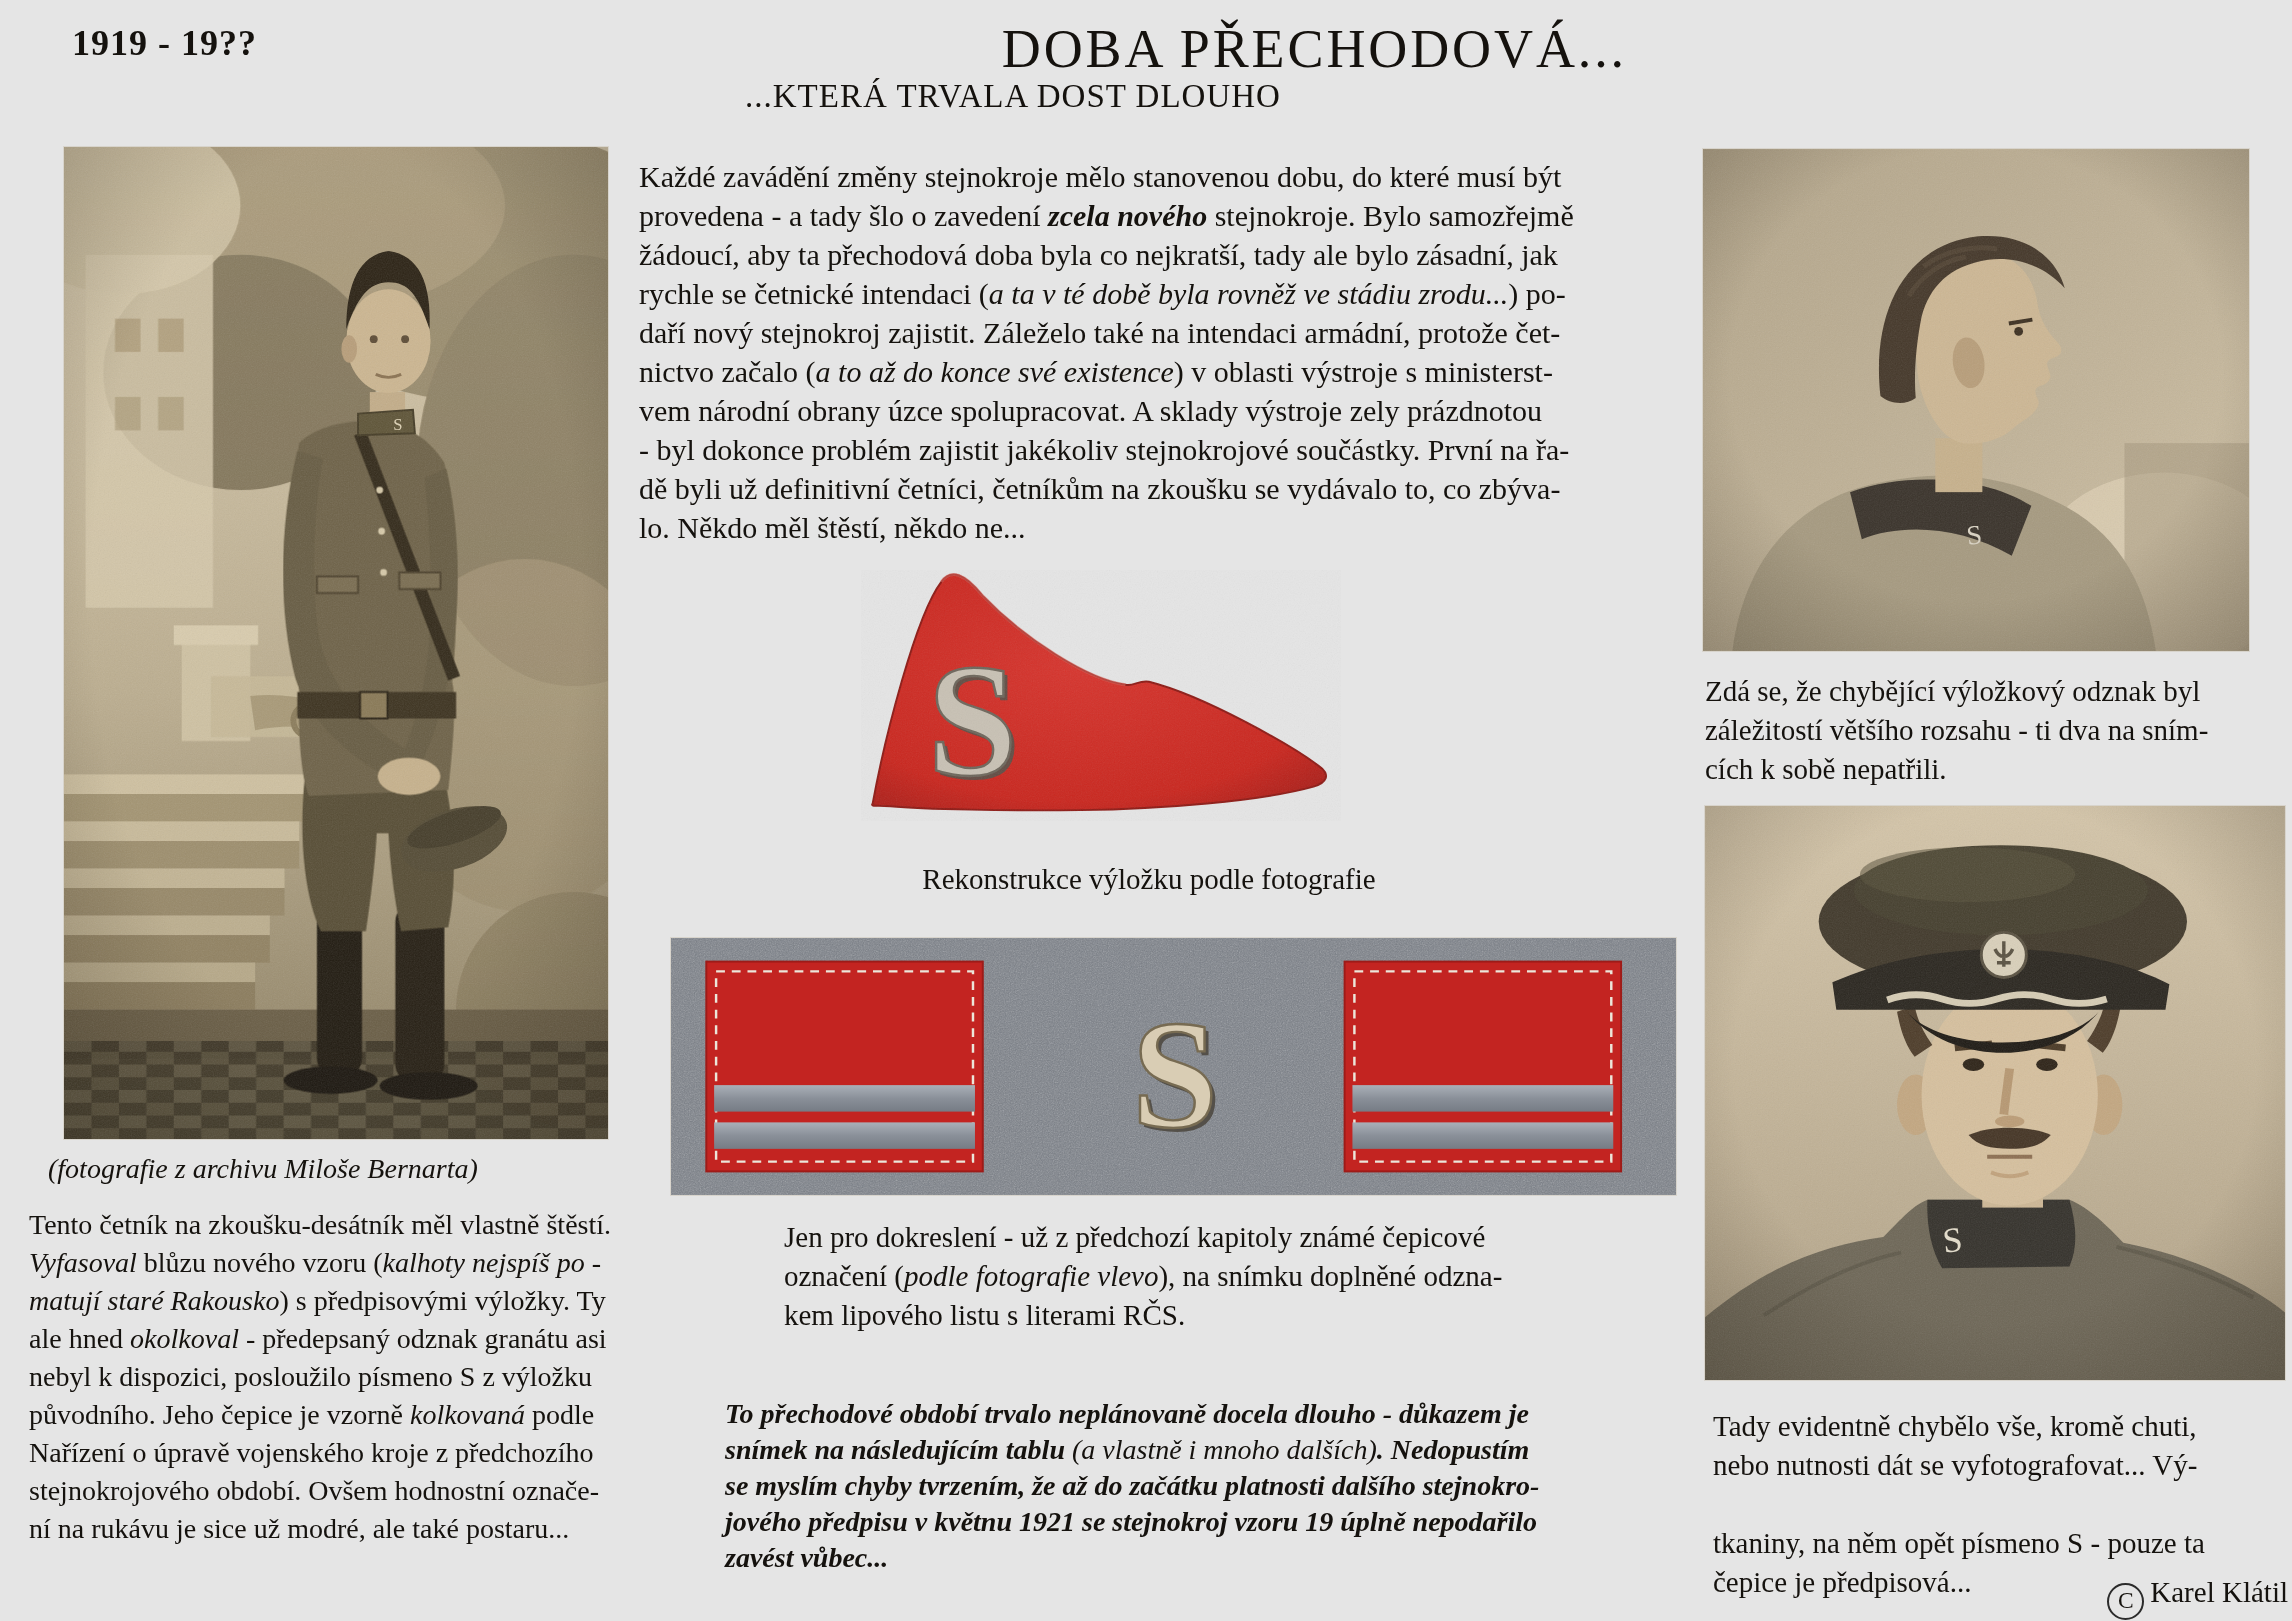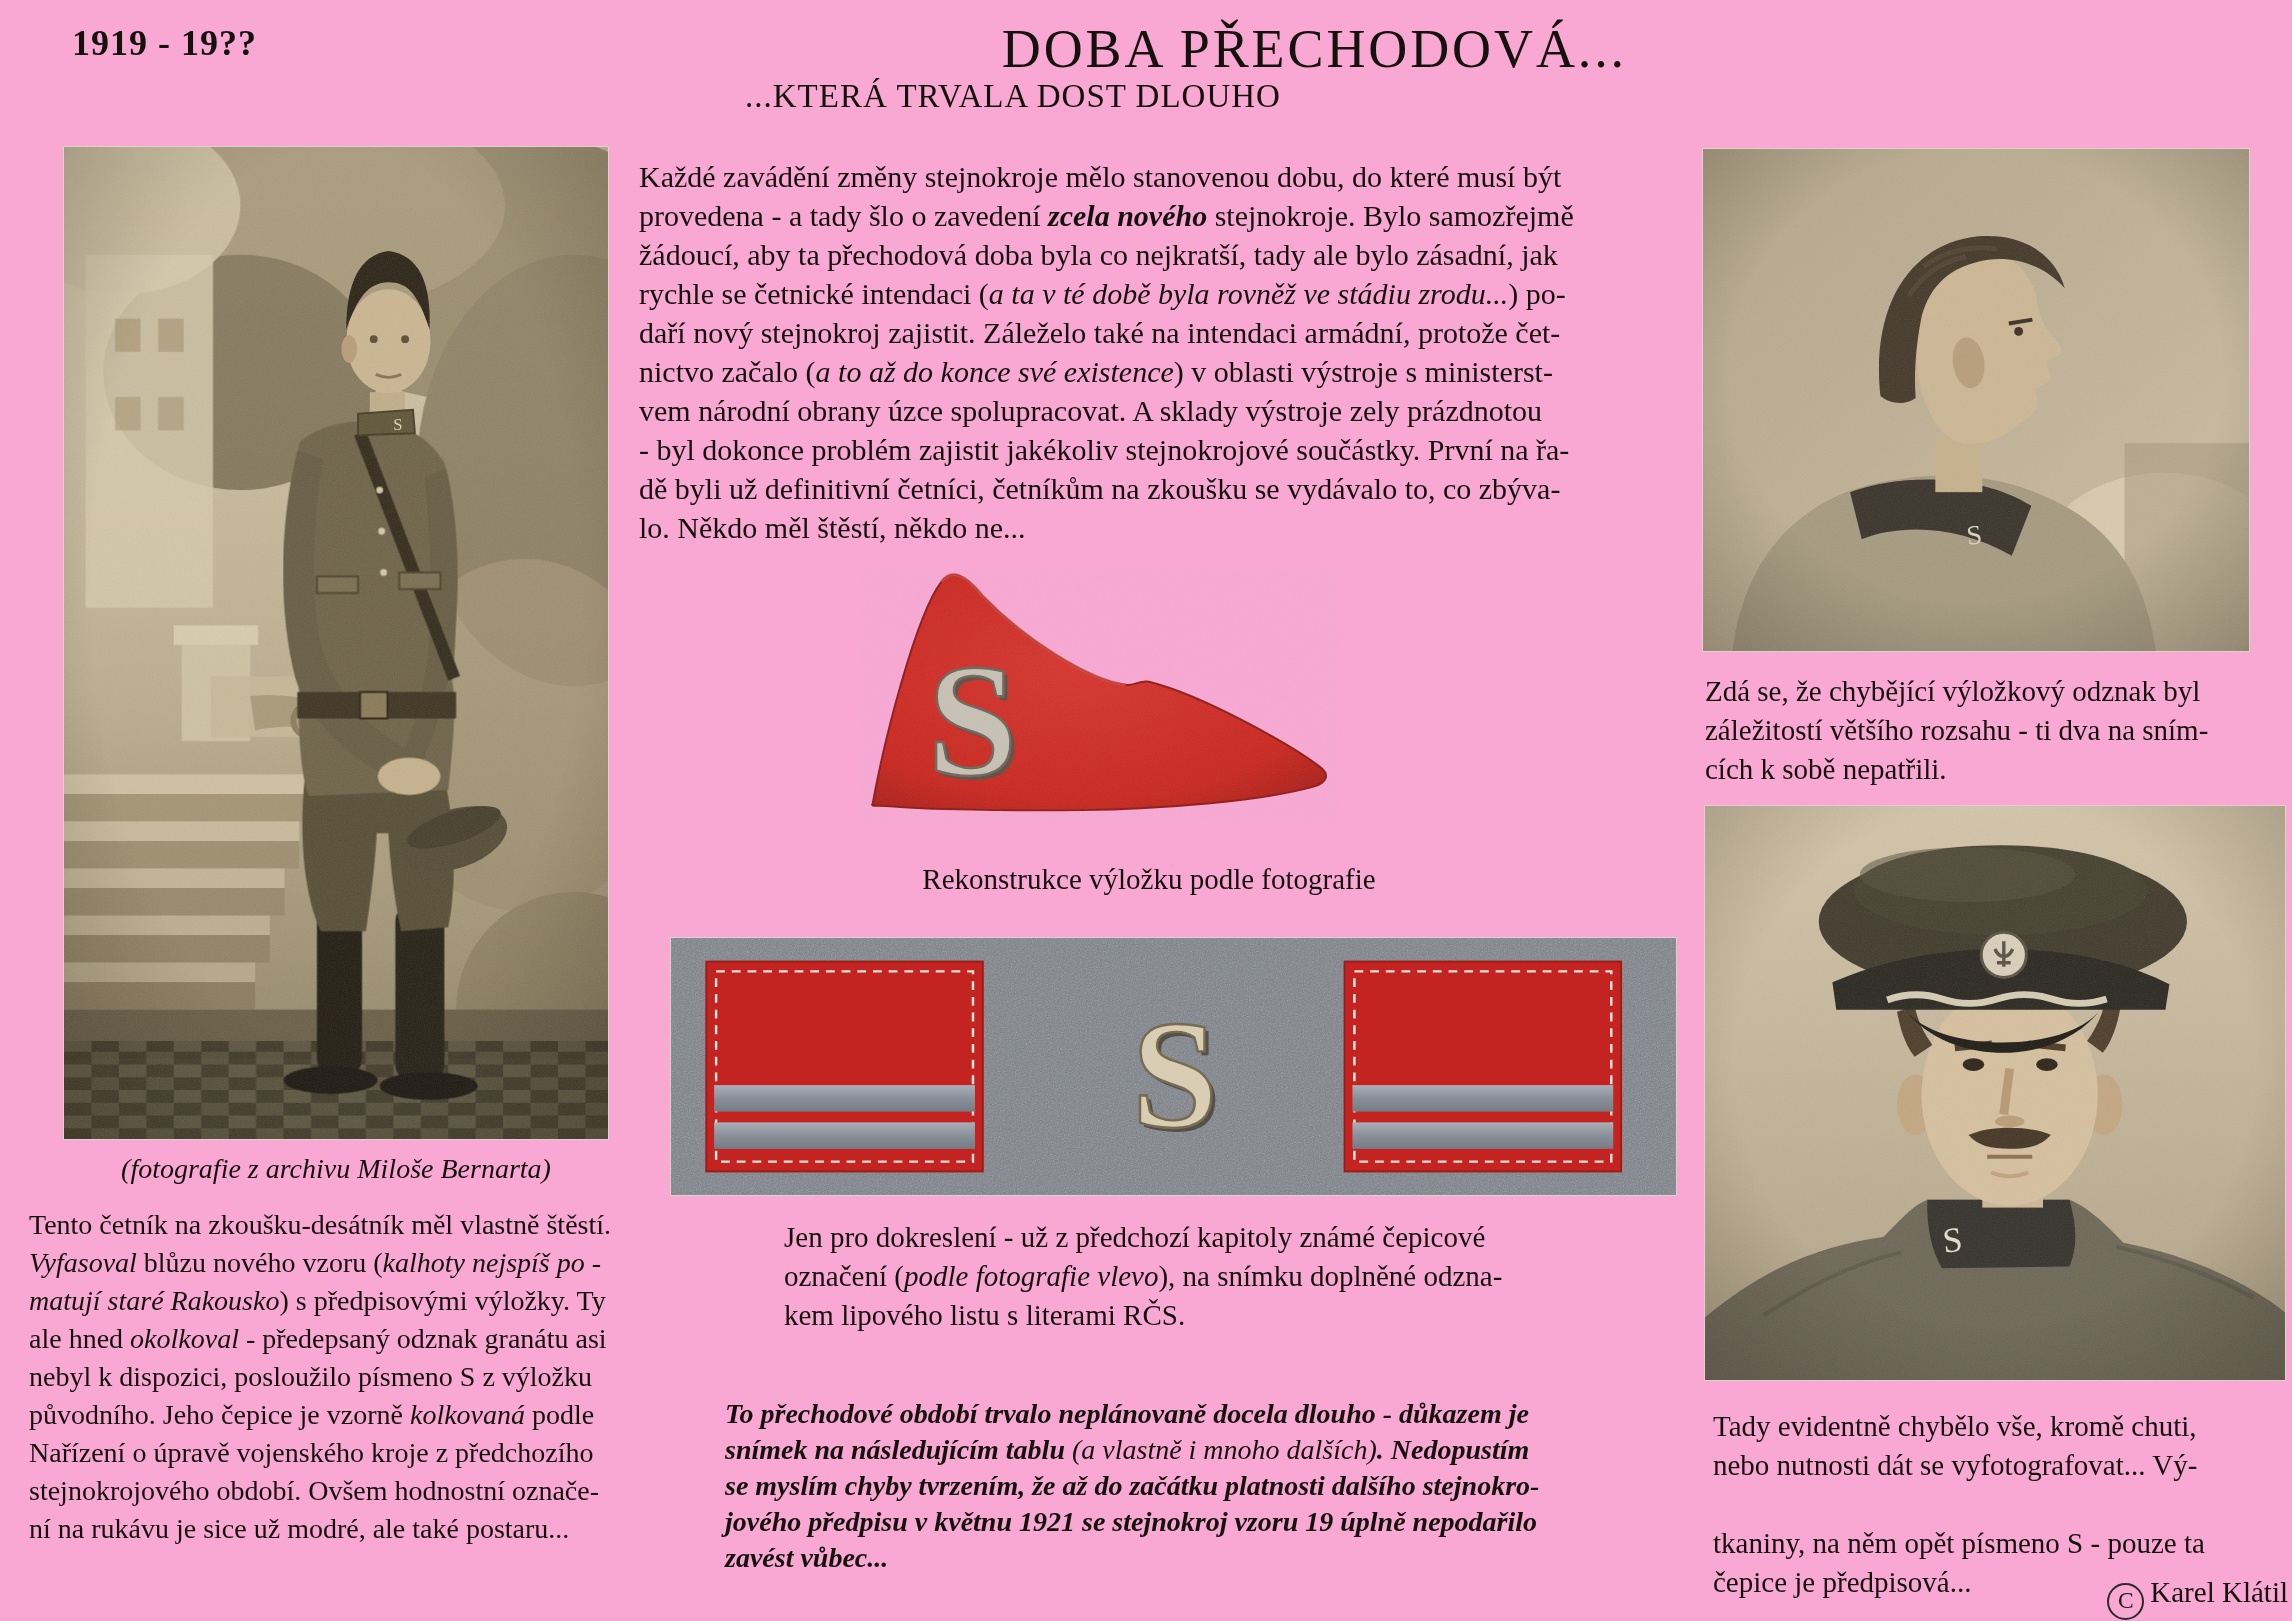--- a/index.html
+++ b/index.html
@@ -1,25 +1,25 @@
 <!DOCTYPE html>
 <html lang="cs"><head>
 <meta charset="utf-8">
 <style>
   html,body{margin:0;padding:0;background:#9a9a9a;}
-  .page{position:relative;width:2293px;height:1621px;background:#f9a8d4;overflow:hidden;
+  .page{position:relative;width:2293px;height:1621px;background:#e5e5e5;overflow:hidden;
         font-family:"Liberation Serif","DejaVu Serif",serif;color:#15120e;}
   .abs{position:absolute;}
   .seg-i{font-style:italic;text-align:center;}
   .seg-bi{font-weight:bold;font-style:italic;}
   .era{left:72px;top:21.6px;font-size:36px;font-weight:bold;letter-spacing:1px;}
   .title{left:745px;top:17.6px;width:882px;text-align:right;font-size:54px;letter-spacing:2.9px;}
   .subtitle{left:745px;top:78px;width:686px;text-align:left;font-size:33px;letter-spacing:1px;}
   .photo-frame{box-shadow:0 0 0 1px #d8d4cc;}
-  .cap-left{left:64px;top:1153px;width:544px;text-align:center;font-size:28px;font-style:italic;}
+  .cap-left{left:48px;top:1153px;width:544px;font-size:28px;font-style:italic;}
   .para-left{left:29px;top:1206px;width:667px;font-size:28px;line-height:38px;}
   .para-main{left:639px;top:157px;width:1078px;font-size:30px;line-height:39px;}
   .cap-red{left:855px;top:863px;width:588px;text-align:center;font-size:29px;}
   .cap-gray{left:784px;top:1218px;width:823px;font-size:29px;line-height:39px;}
   .para-closing{left:725px;top:1396px;width:892px;font-size:28px;line-height:36px;}
   .note-r1{left:1705px;top:672px;width:588px;font-size:29px;line-height:39px;}
   .note-r2{left:1713px;top:1407px;width:580px;font-size:29px;line-height:39px;}
   .copyright{left:2000px;top:1576px;width:288px;text-align:right;font-size:29px;}
   .cc{display:inline-block;width:33px;height:33px;border:2px solid #2b2b2b;border-radius:50%;
       text-align:center;line-height:31px;font-size:23.5px;vertical-align:-5.9px;margin-right:5.9px;}

